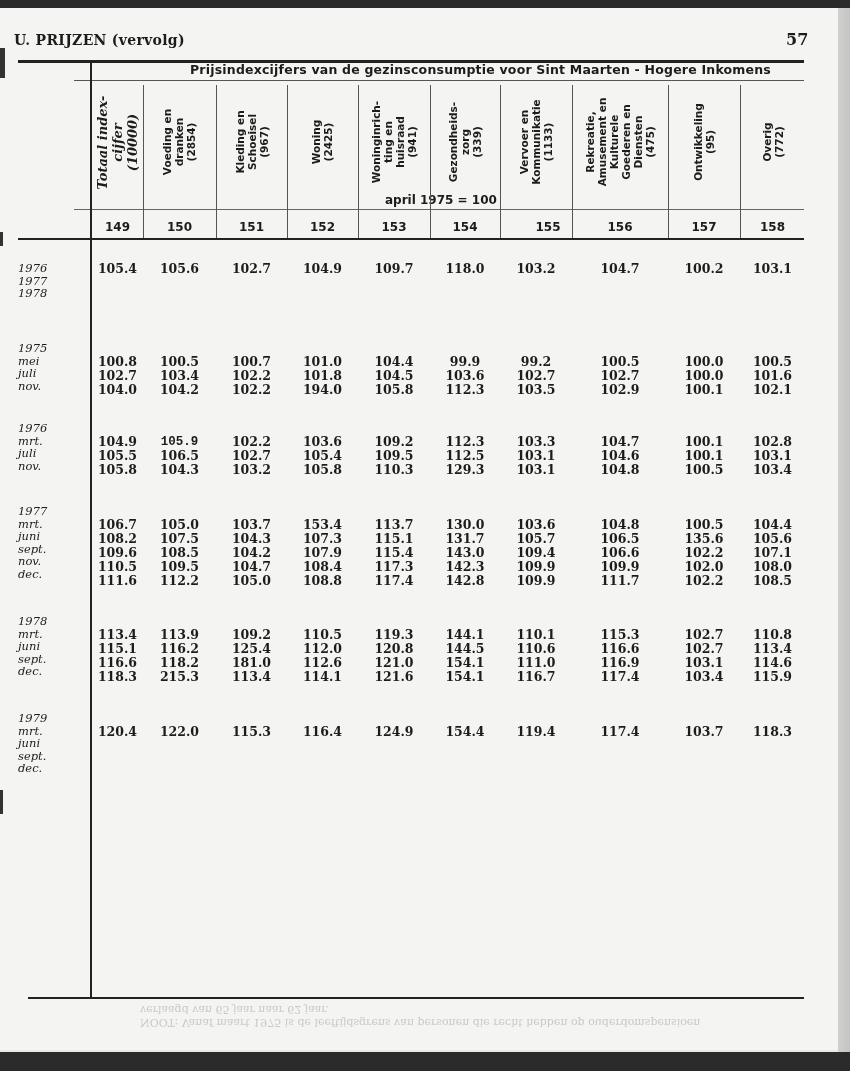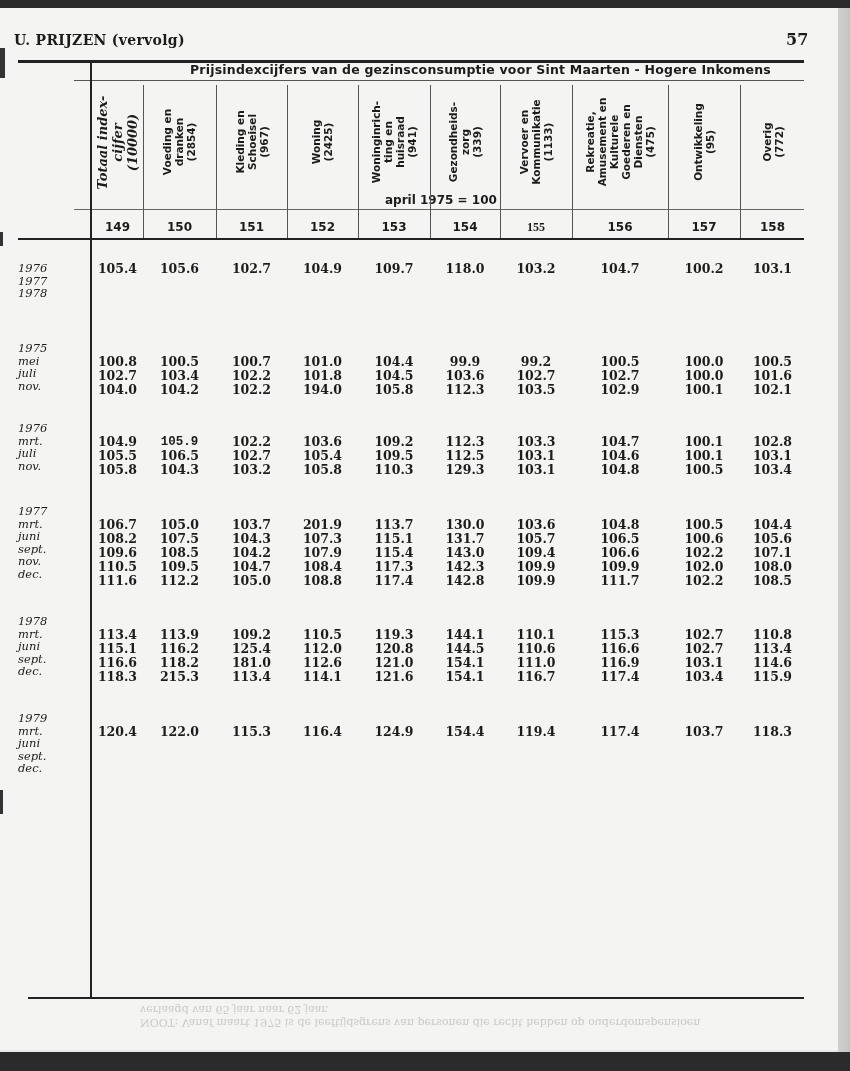--- a/index.html
+++ b/index.html
@@ -88,21 +88,21 @@
 zorg
 (339)</div>
     </div>
     <div class="colnum" style="left: 430px; width: 70px;">154</div>
     <div class="vline" style="left: 430px; top: 85px; height: 153px; background: rgb(85, 85, 85);"></div>
     <div class="colhead" style="left: 500px; width: 72px;">
       <div class="rot">Vervoer en
 Kommunikatie
 (1133)</div>
     </div>
-    <div class="colnum" style="left: 500px; width: 72px; font-family: Liberation Serif, serif;">155</div>
+    <div class="colnum" style="left: 512px; width: 72px;">155</div>
     <div class="vline" style="left: 500px; top: 85px; height: 153px; background: rgb(85, 85, 85);"></div>
     <div class="colhead" style="left: 572px; width: 96px;">
       <div class="rot">Rekreatie,
 Amusement en
 Kulturele
 Goederen en
 Diensten
 (475)</div>
     </div>
     <div class="colnum" style="left: 572px; width: 96px;">156</div>
@@ -204,36 +204,36 @@
     <div class="cell" style="left: 742.5px; top: 463px;">103.4</div>
     <div class="rowlabel" style="top: 505px;">1977
 mrt.
 juni
 sept.
 nov.
 dec.</div>
     <div class="cell" style="left: 87.5px; top: 518px;">106.7</div>
     <div class="cell" style="left: 149.5px; top: 518px;">105.0</div>
     <div class="cell" style="left: 221.5px; top: 518px;">103.7</div>
-    <div class="cell" style="left: 292.5px; top: 518px;">201.9</div>
+    <div class="cell" style="left: 292.5px; top: 518px;">153.4</div>
     <div class="cell" style="left: 364px; top: 518px;">113.7</div>
     <div class="cell" style="left: 435px; top: 518px;">130.0</div>
     <div class="cell" style="left: 506px; top: 518px;">103.6</div>
     <div class="cell" style="left: 590px; top: 518px;">104.8</div>
     <div class="cell" style="left: 674px; top: 518px;">100.5</div>
     <div class="cell" style="left: 742.5px; top: 518px;">104.4</div>
     <div class="cell" style="left: 87.5px; top: 532px;">108.2</div>
     <div class="cell" style="left: 149.5px; top: 532px;">107.5</div>
     <div class="cell" style="left: 221.5px; top: 532px;">104.3</div>
     <div class="cell" style="left: 292.5px; top: 532px;">107.3</div>
     <div class="cell" style="left: 364px; top: 532px;">115.1</div>
     <div class="cell" style="left: 435px; top: 532px;">131.7</div>
     <div class="cell" style="left: 506px; top: 532px;">105.7</div>
     <div class="cell" style="left: 590px; top: 532px;">106.5</div>
-    <div class="cell" style="left: 674px; top: 532px;">100.6</div>
+    <div class="cell" style="left: 674px; top: 532px;">135.6</div>
     <div class="cell" style="left: 742.5px; top: 532px;">105.6</div>
     <div class="cell" style="left: 87.5px; top: 546px;">109.6</div>
     <div class="cell" style="left: 149.5px; top: 546px;">108.5</div>
     <div class="cell" style="left: 221.5px; top: 546px;">104.2</div>
     <div class="cell" style="left: 292.5px; top: 546px;">107.9</div>
     <div class="cell" style="left: 364px; top: 546px;">115.4</div>
     <div class="cell" style="left: 435px; top: 546px;">143.0</div>
     <div class="cell" style="left: 506px; top: 546px;">109.4</div>
     <div class="cell" style="left: 590px; top: 546px;">106.6</div>
     <div class="cell" style="left: 674px; top: 546px;">102.2</div>

